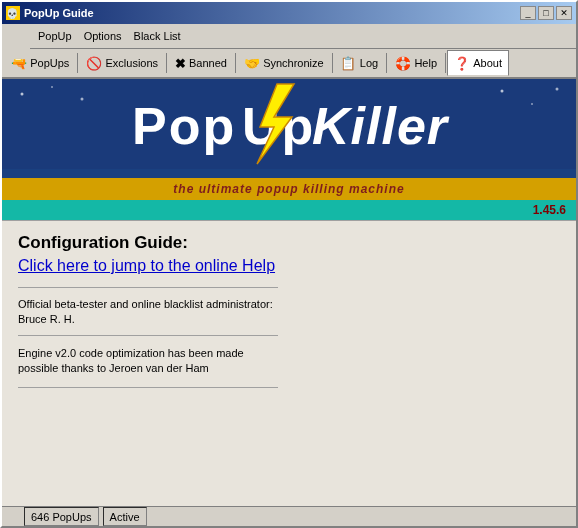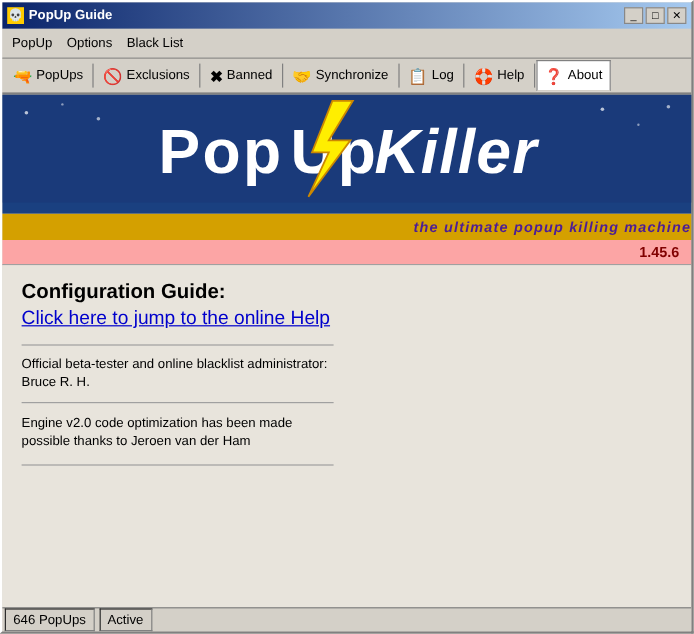--- a/index.html
+++ b/index.html
@@ -59,20 +59,21 @@
     }
 
     
     .menu-bar {
       background: #d4d0c8;
       height: 20px;
       display: flex;
       align-items: center;
       padding: 12px 2px;
       border-bottom: 1px solid #808080;
+      margin-left: 28px;
     }
     .menu-item {
       padding: 2px 6px;
       cursor: pointer;
       font-size: 11px;
       color: #000;
     }
 
     
     .toolbar {
@@ -119,31 +120,31 @@
       justify-content: center;
       overflow: hidden;
     }
 
     .banner-subtitle-bar {
       background: #d4a000;
       width: 100%;
       height: 22px;
       display: flex;
       align-items: center;
-      justify-content: flex-end;
+      justify-content: center;
       font-size: 12px;
       font-style: italic;
-      color: #4c1d95;
+      color: #7f1d1d;
       font-weight: bold;
       letter-spacing: 1px;
     }
 
     
     .version-area {
-      background: #fca5a5;
+      background: #14b8a6;
       text-align: right;
       padding: 3px 10px;
       font-size: 12px;
       color: #800000;
       font-weight: bold;
       border-bottom: 1px solid #a0a0a0;
     }
 
     
     .main-content {
@@ -195,20 +196,21 @@
     .status-bar {
       position: absolute;
       bottom: 0;
       left: 0;
       right: 0;
       height: 20px;
       background: #d4d0c8;
       border-top: 1px solid #808080;
       display: flex;
       align-items: center;
+      padding-left: 20px;
     }
     .status-item {
       padding: 2px 8px;
       font-size: 11px;
       border-right: 1px solid #808080;
       height: 100%;
       display: flex;
       align-items: center;
     }
     .status-item.inset {

